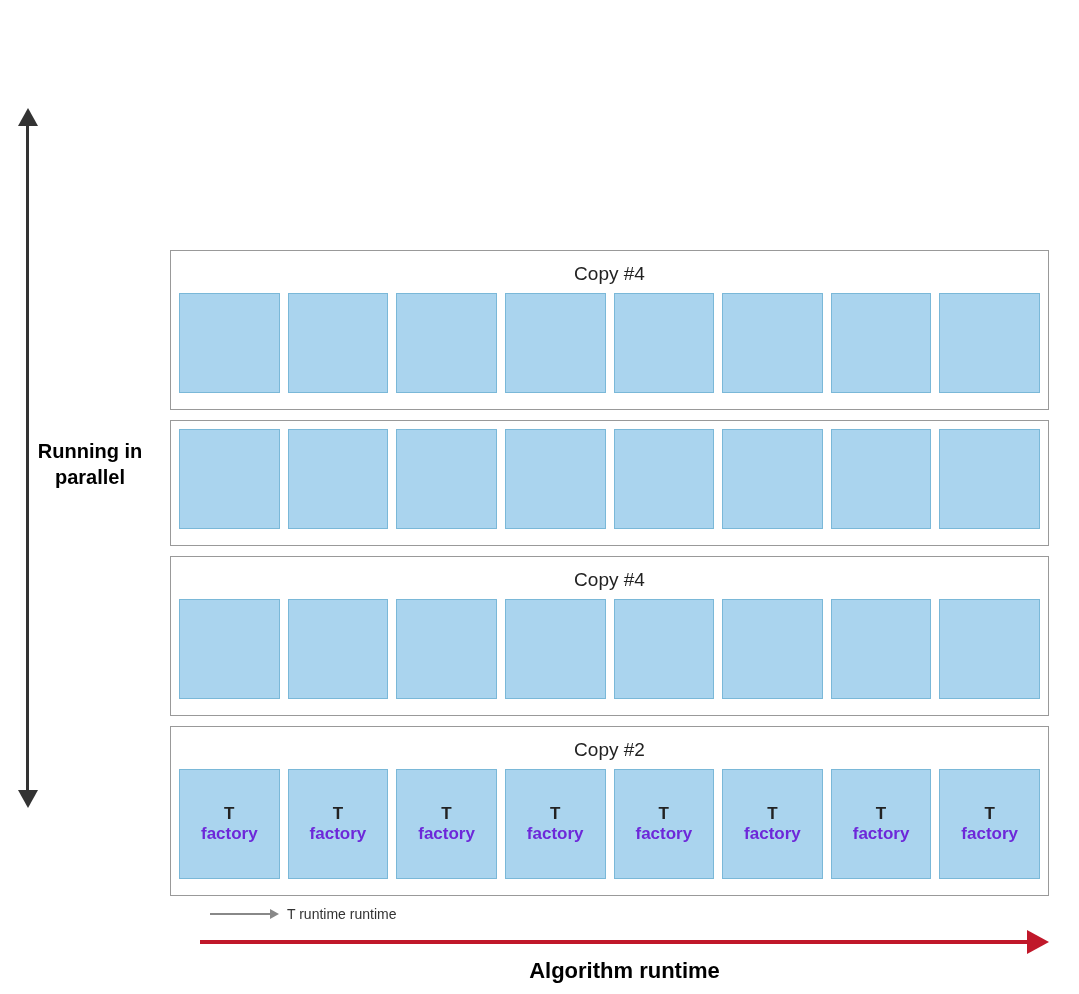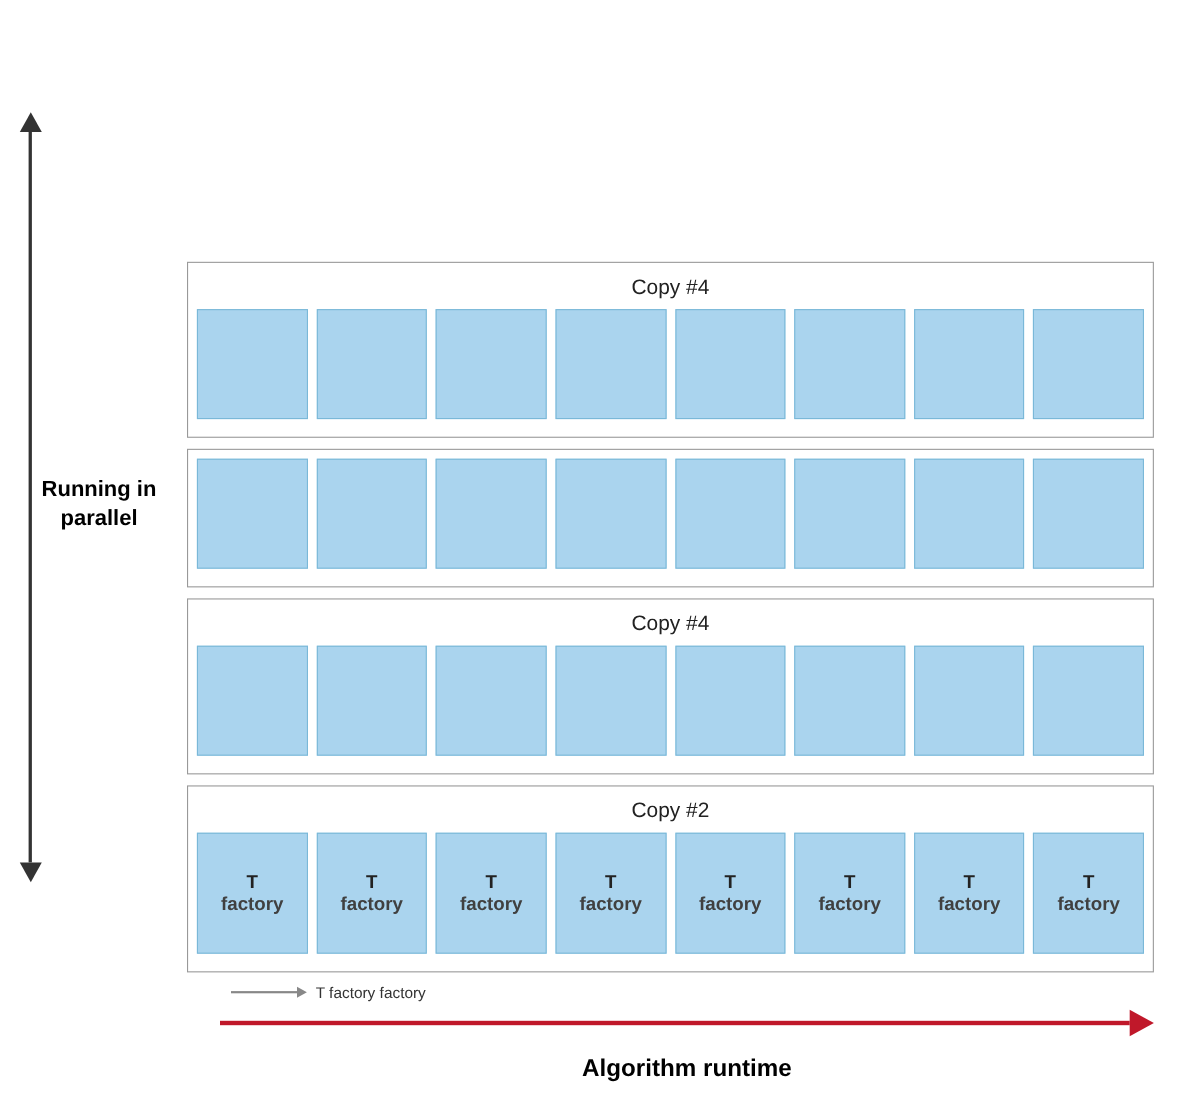--- a/index.html
+++ b/index.html
@@ -129,21 +129,21 @@
     .factory-box .t-label {
       font-size: 17px;
       font-weight: bold;
       color: #222;
       line-height: 1.2;
     }
 
     .factory-box .f-label {
       font-size: 17px;
       font-weight: bold;
-      color: #404040;
+      color: #6d28d9;
       line-height: 1.2;
     }
 
     
     .bottom-area {
       display: flex;
       flex-direction: column;
       width: 100%;
       padding-left: 200px;
       padding-right: 30px;
@@ -203,21 +203,21 @@
       border-top: 12px solid transparent;
       border-bottom: 12px solid transparent;
       border-left: 22px solid #c0182a;
     }
 
     .algorithm-runtime-label {
       text-align: center;
       font-size: 22px;
       font-weight: bold;
       color: #000;
-      margin-top: 16px;
+      margin-top: 4px;
       width: 100%;
     }
   </style>
 </head>
 <body>
 
 <div class="diagram-wrapper">
 
   <div class="main-area">
 
@@ -315,21 +315,21 @@
     </div>
   </div>
 
   <div class="bottom-area">
 
     <div class="t-factory-runtime-row">
       <div class="small-arrow">
         <div class="small-arrow-line"></div>
         <div class="small-arrow-head"></div>
       </div>
-      <span class="t-factory-label">T factory factory</span>
+      <span class="t-factory-label">T runtime runtime</span>
     </div>
 
     <div class="algorithm-runtime-arrow">
       <div class="algo-arrow-line"></div>
       <div class="algo-arrow-head"></div>
     </div>
 
     <div class="algorithm-runtime-label">Algorithm runtime</div>
 
   </div>

